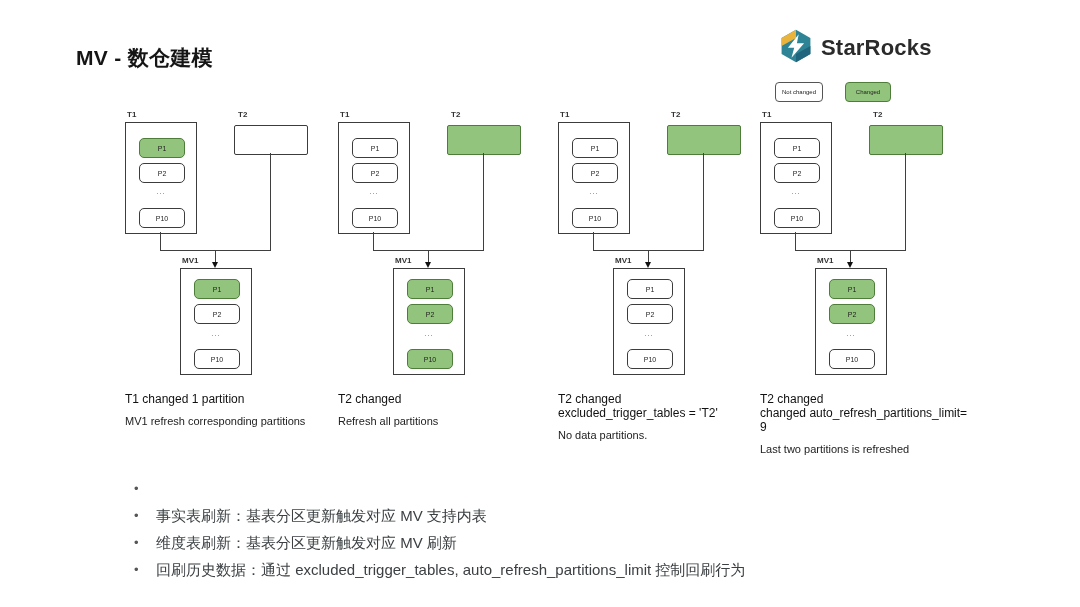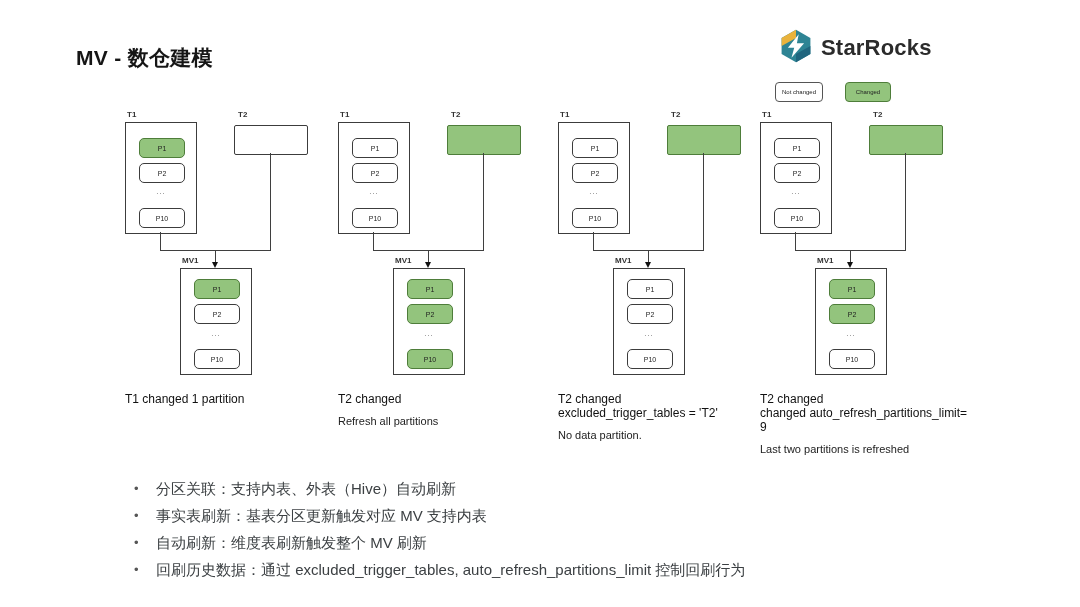--- a/index.html
+++ b/index.html
@@ -89,20 +89,21 @@
         <div class="arrowhead" style="left: 94px; top: 152px;"></div>
         <div class="tbl-label" style="left: 64px; top: 146px;">MV1</div>
         <div class="tbl-box mv-box">
           <div class="part changed" style="top: 10px;">P1</div>
           <div class="part" style="top: 35px;">P2</div>
           <div class="dots" style="top: 60px;">...</div>
           <div class="part" style="top: 80px;">P10</div>
         </div>
         <div class="caption">
           <div class="cap-bold">T1 changed 1 partition</div>
+          <div class="cap-sub">MV1 refresh corresponding partitions</div>
         </div>
       </div>
       <div class="group" style="left: 331px;">
         <div class="tbl-label" style="left: 9px; top: 0px;">T1</div>
         <div class="tbl-box t1-box">
           <div class="part" style="top: 15px;">P1</div>
           <div class="part" style="top: 40px;">P2</div>
           <div class="dots" style="top: 64px;">...</div>
           <div class="part" style="top: 85px;">P10</div>
         </div>
@@ -143,21 +144,21 @@
         <div class="tbl-label" style="left: 64px; top: 146px;">MV1</div>
         <div class="tbl-box mv-box">
           <div class="part" style="top: 10px;">P1</div>
           <div class="part" style="top: 35px;">P2</div>
           <div class="dots" style="top: 60px;">...</div>
           <div class="part" style="top: 80px;">P10</div>
         </div>
         <div class="caption">
           <div class="cap-bold">T2 changed</div>
           <div class="cap-bold">excluded_trigger_tables = 'T2'</div>
-          <div class="cap-sub">No data partition.</div>
+          <div class="cap-sub">No data partitions.</div>
         </div>
       </div>
       <div class="group" style="left: 753px;">
         <div class="tbl-label" style="left: 9px; top: 0px;">T1</div>
         <div class="tbl-box t1-box">
           <div class="part" style="top: 15px;">P1</div>
           <div class="part" style="top: 40px;">P2</div>
           <div class="dots" style="top: 64px;">...</div>
           <div class="part" style="top: 85px;">P10</div>
         </div>
@@ -179,29 +180,28 @@
           <div class="cap-bold">T2 changed</div>
           <div class="cap-bold">changed auto_refresh_partitions_limit= 9</div>
           <div class="cap-sub">Last two partitions is refreshed</div>
         </div>
       </div>
     </div>
 
   <div class="bullets">
       <div class="bullet">
         <div class="dot">•</div>
-        <div>分区关联：支持内表、外表（Hive）自动刷新</div>
       </div>
       <div class="bullet">
         <div class="dot">•</div>
         <div>事实表刷新：基表分区更新触发对应 MV 支持内表</div>
       </div>
       <div class="bullet">
         <div class="dot">•</div>
-        <div>自动刷新：维度表刷新触发整个 MV 刷新</div>
+        <div>维度表刷新：基表分区更新触发对应 MV 刷新</div>
       </div>
       <div class="bullet">
         <div class="dot">•</div>
         <div>回刷历史数据：通过 excluded_trigger_tables, auto_refresh_partitions_limit 控制回刷行为</div>
       </div>
     </div>
 
 </div>
 
 </body></html>

